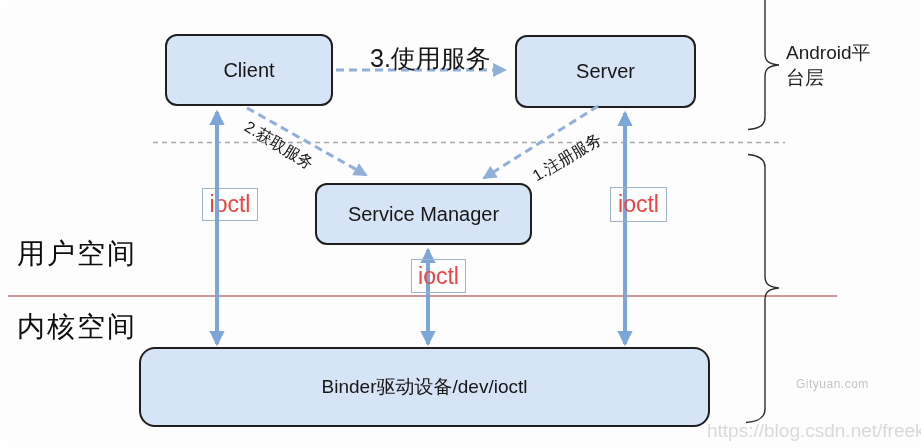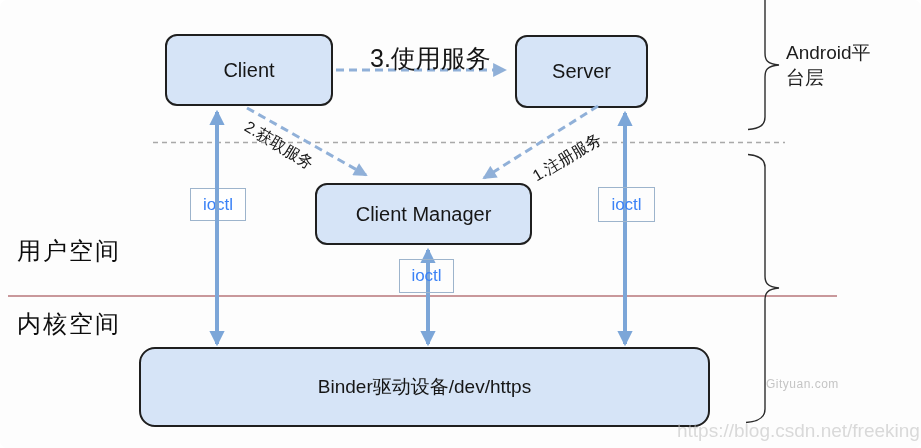--- a/index.html
+++ b/index.html
@@ -6,64 +6,65 @@
   #stage{
     position:relative;width:921px;height:448px;background:#fdfdfd;overflow:hidden;
     font-family:"Liberation Sans","DejaVu Sans",sans-serif;color:#1b1b1b;border-radius:7px;
   }
   .node{
     position:absolute;display:flex;align-items:center;justify-content:center;
     background:#d6e4f7;border:2px solid #1f1f1f;border-radius:12px;
     font-size:20px;color:#161616;text-align:center;box-sizing:border-box;
   }
   #node-client{left:165px;top:34px;width:168px;height:72px;}
-  #node-server{left:515px;top:35px;width:133px;height:73px;}
+  #node-server{left:515px;top:35px;width:181px;height:73px;}
   #node-sm{left:315px;top:183px;width:217px;height:62px;}
   #node-binder{left:139px;top:347px;width:571px;height:80px;border-radius:16px;
     font-size:19px;line-height:1.35;}
   .ioctl{
     position:absolute;display:flex;align-items:center;justify-content:center;
-    border:1px solid #9db4cc;font-size:17px;color:#3b82f6;box-sizing:border-box;
+    border:1px solid #9db4cc;font-size:23px;color:#ef4444;box-sizing:border-box;
     background:transparent;
+    margin-left:12px;
   }
   #ioctl-client{left:190px;top:188px;width:56px;height:33px;background:#ffffff;}
   #ioctl-sm{left:399px;top:259px;width:55px;height:34px;}
   #ioctl-server{left:598px;top:187px;width:57px;height:35px;}
   #arrows{position:absolute;left:0;top:0;pointer-events:none;}
   .lbl{position:absolute;white-space:nowrap;color:#161616;}
   #lbl-use{left:370px;top:42px;font-size:25px;}
   #lbl-get{left:251px;top:117px;font-size:16px;transform:rotate(31deg);transform-origin:0 0;}
   #lbl-reg{left:529px;top:169px;font-size:16px;transform:rotate(-31deg);transform-origin:0 0;}
-  .region{position:absolute;font-size:24px;font-weight:500;letter-spacing:2px;color:#0d0d0d;}
+  .region{position:absolute;font-size:28px;font-weight:500;letter-spacing:2px;color:#0d0d0d;}
   #region-user{left:17px;top:235px;}
   #region-kernel{left:17px;top:308px;}
   .brace-label{position:absolute;width:96px;font-size:19px;line-height:1.32;color:#1c1c1c;white-space:normal;}
   #lbl-applayer{left:786px;top:40px;}
   #lbl-platformlayer{left:789px;top:268px;}
-  .wm{position:absolute;font-weight:400;}
+  .wm{position:absolute;font-weight:400;padding-left:30px;}
   #wm-site{left:766px;top:377px;font-size:12px;color:#c5c5c5;letter-spacing:0.5px;}
   #wm-blog{left:677px;top:420px;font-size:19px;color:rgba(187,187,187,0.55);}
 </style>
 </head>
 <body>
 
 <div id="stage">
 
   <div class="node" id="node-client">
     <span>Client</span>
   </div>
   <div class="node" id="node-server">
     <span>Server</span>
   </div>
   <div class="node" id="node-sm">
-    <span>Client Manager</span>
+    <span>Service Manager</span>
   </div>
   <div class="node" id="node-binder">
     <span>Binder驱动设备</span>
-    <span>/dev/https</span>
+    <span>/dev/ioctl</span>
   </div>
 
   <div class="ioctl" id="ioctl-client">
     <span>ioctl</span>
   </div>
 
   <svg id="arrows" width="921" height="448" viewBox="0 0 921 448">
     <defs>
       <marker id="headSolid" viewBox="0 0 10 10" refX="8.6" refY="5" markerWidth="4.2" markerHeight="3.8" orient="auto-start-reverse">
         <path d="M0 0 L10 5 L0 10 Z" fill="#7ca6d8"></path>

